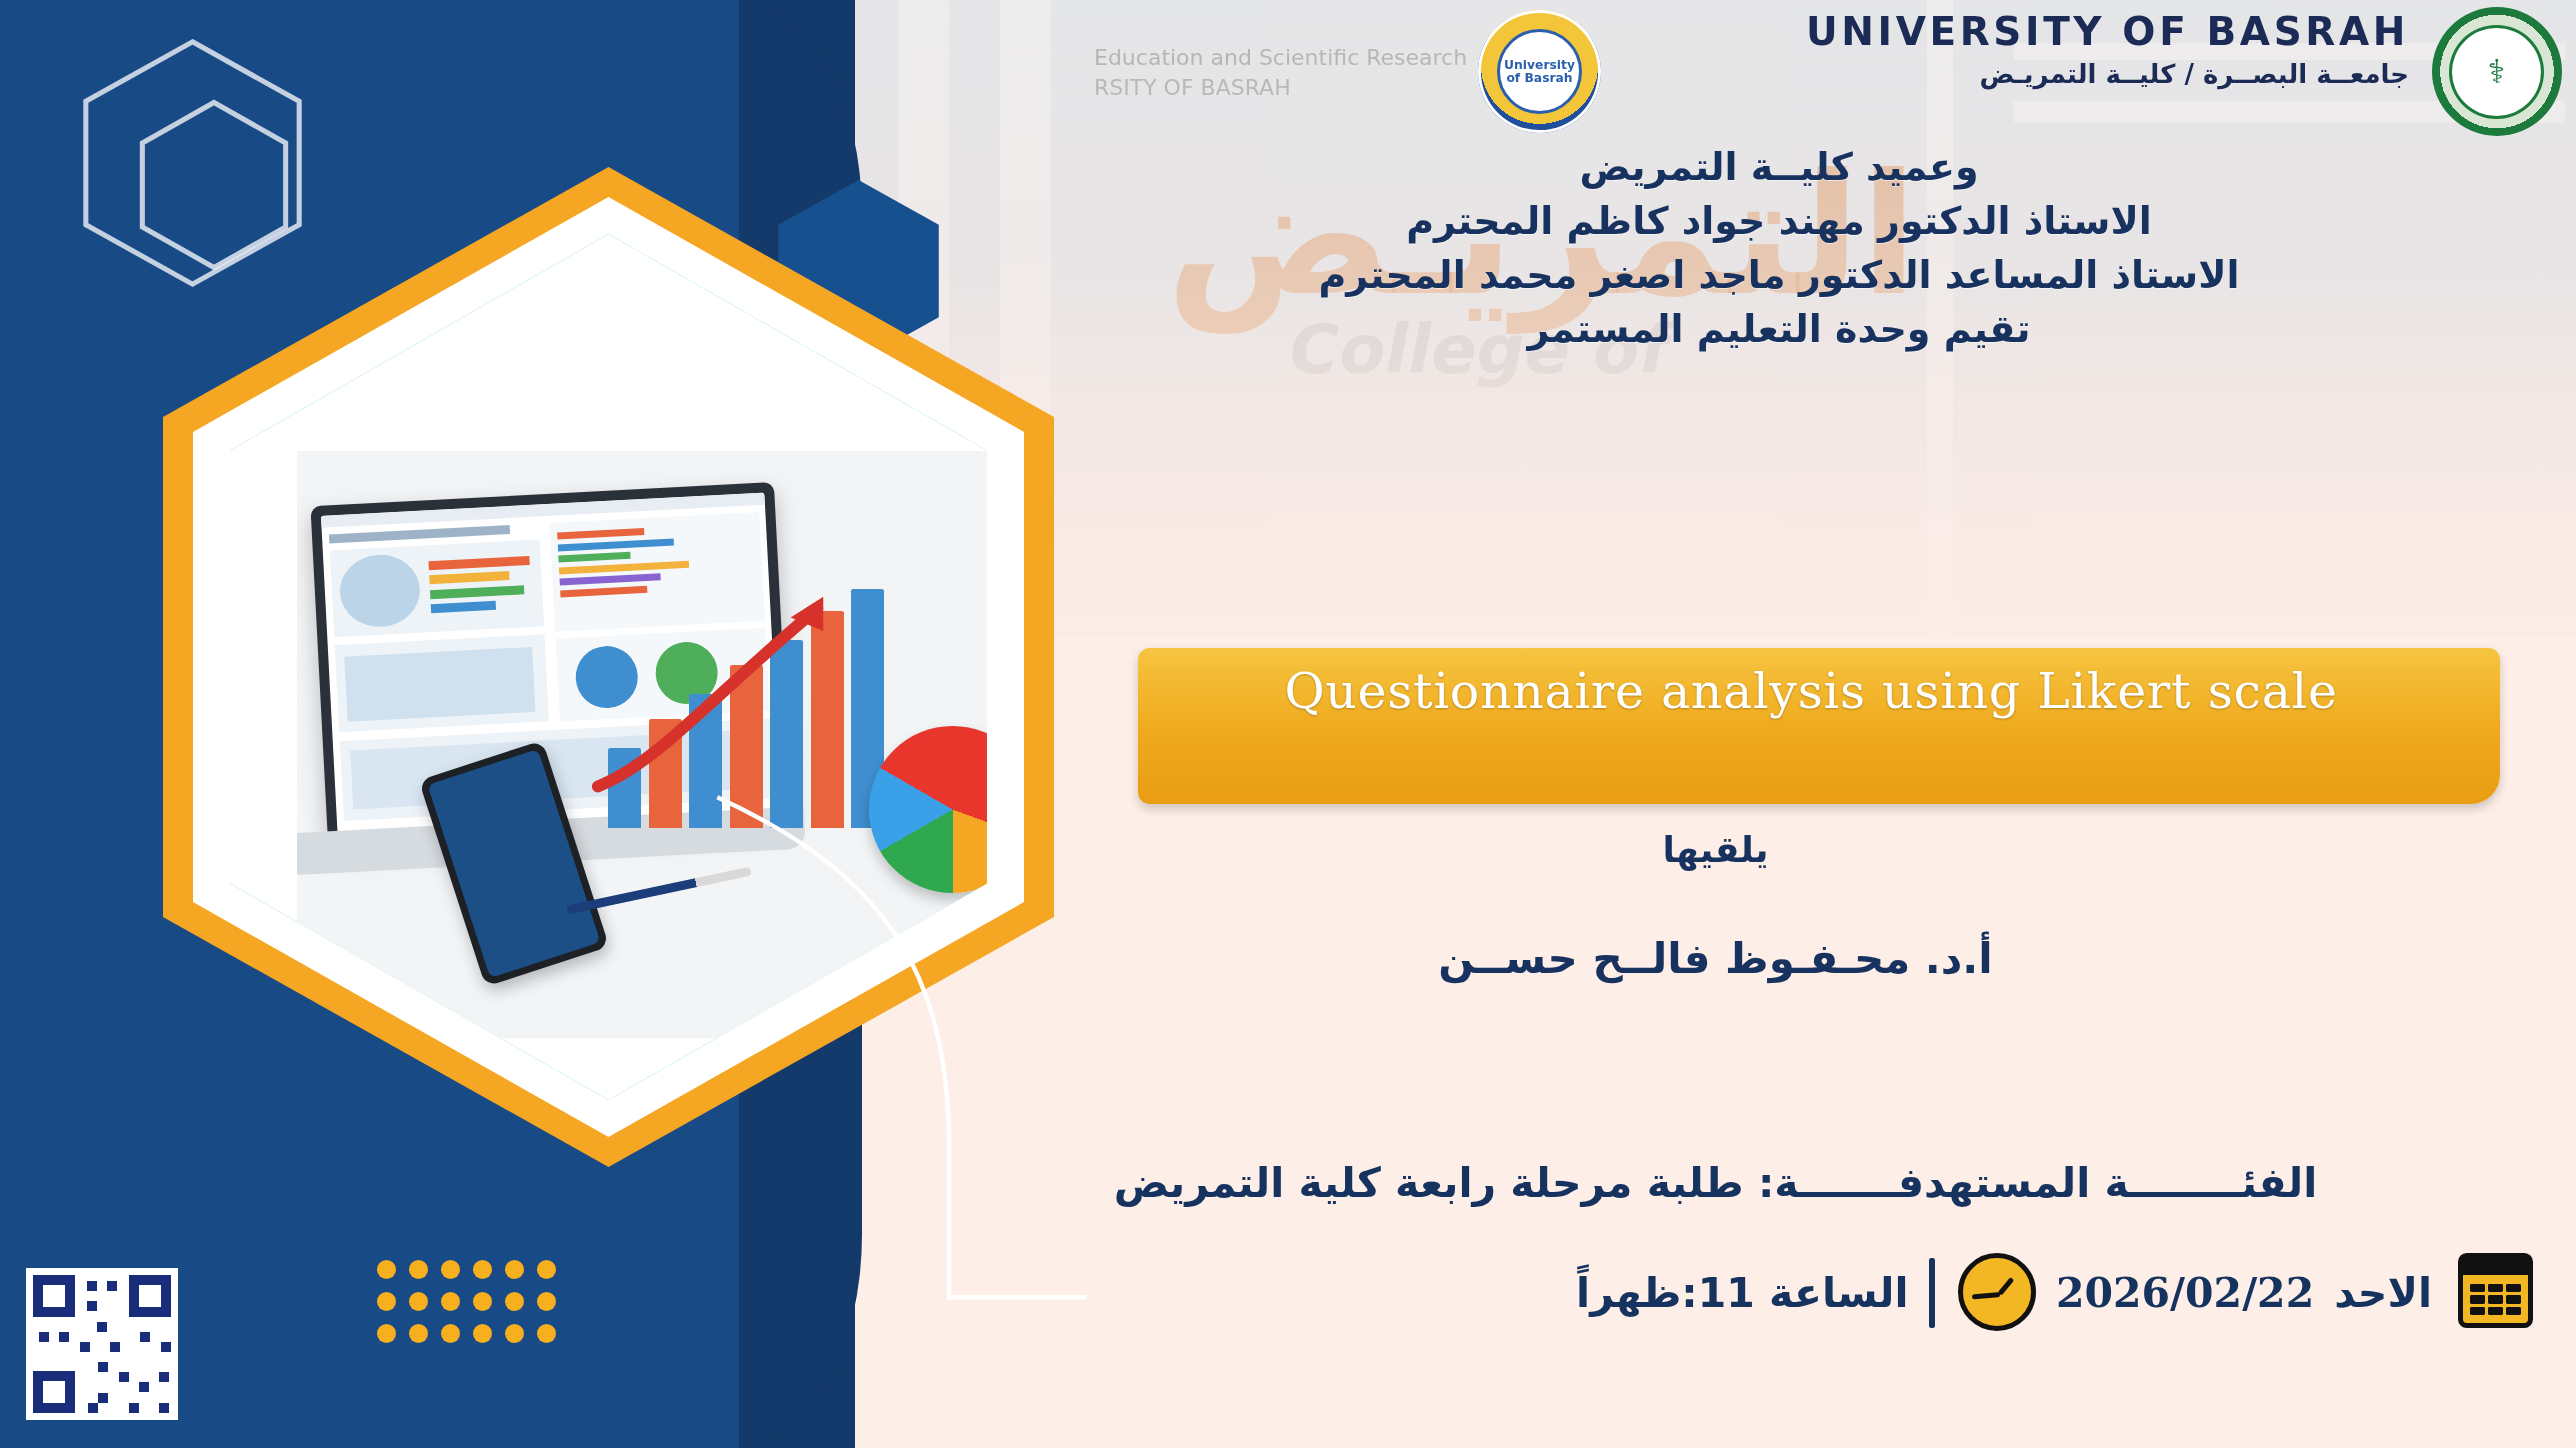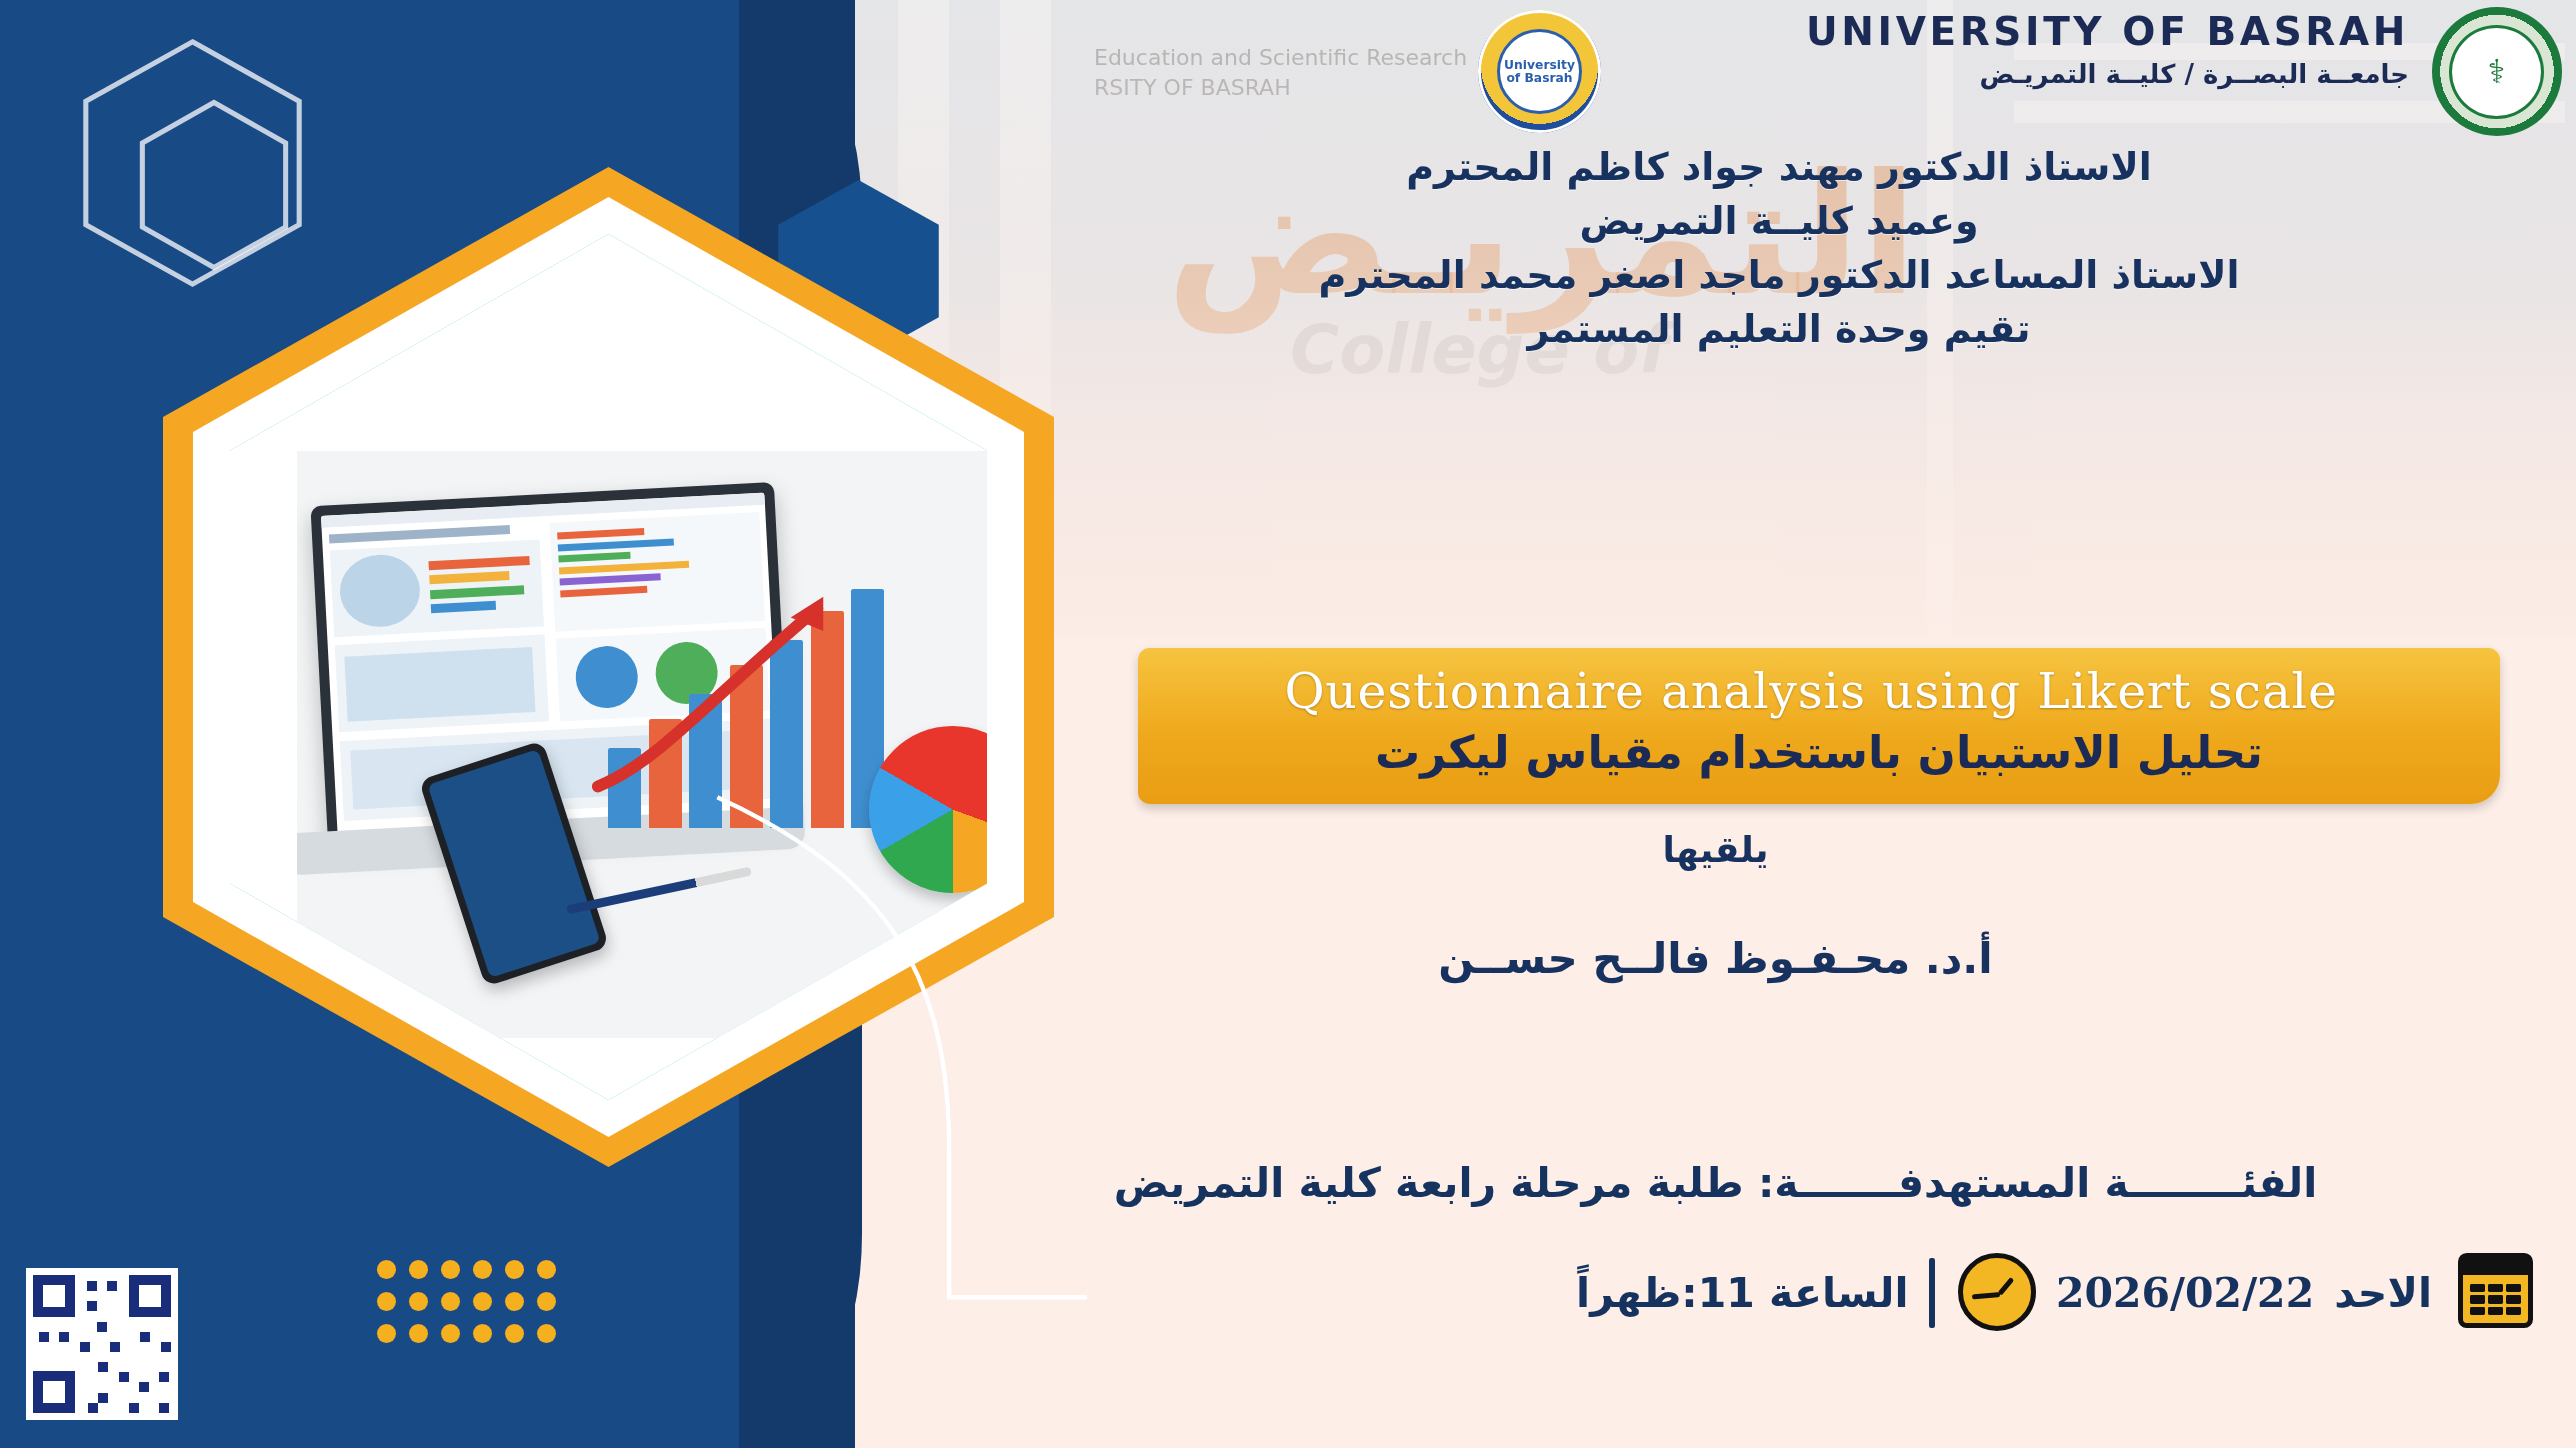--- a/index.html
+++ b/index.html
@@ -302,29 +302,28 @@
       <div class="uni-title">
         <div class="l1">UNIVERSITY OF BASRAH</div>
         <div class="l3">جامعــة البصــرة / كليــة  التمريـض</div>
       </div>
       <div class="logo-right">
         <div class="inner">⚕</div>
       </div>
     </div>
 
     <div class="intro">
+      <div>وعميد كليــة التمريض</div>
       <div>الاستاذ الدكتور مهند جواد كاظم المحترم</div>
-      <div>وعميد كليــة التمريض</div>
       <div>الاستاذ المساعد الدكتور ماجد اصغر محمد المحترم</div>
       <div>تقيم  وحدة التعليم المستمر</div>
     </div>
 
     <div class="ribbon">
       <div class="en">Questionnaire analysis using Likert scale</div>
-      <div class="ar">تحليل الاستبيان باستخدام مقياس ليكرت</div>
     </div>
 
     <div class="speaker-label">يلقيها</div>
     <div class="speaker-name">أ.د. محـفـوظ فالــح حســن</div>
 
     <div class="audience">الفئــــــــة المستهدفـــــــة: طلبة مرحلة رابعة  كلية التمريض</div>
 
     <div class="row-dt">
       <div class="icon-box">
         <div class="cal">

